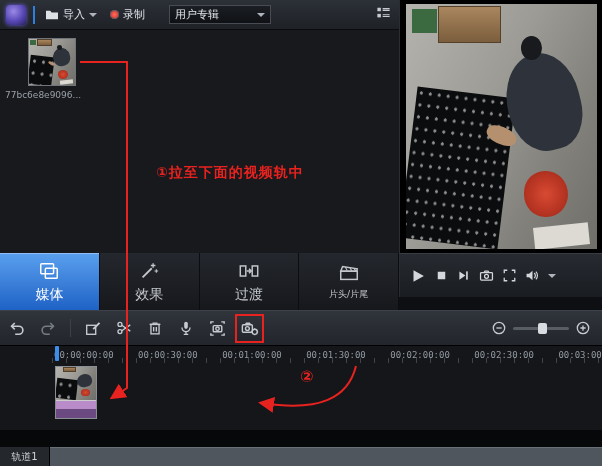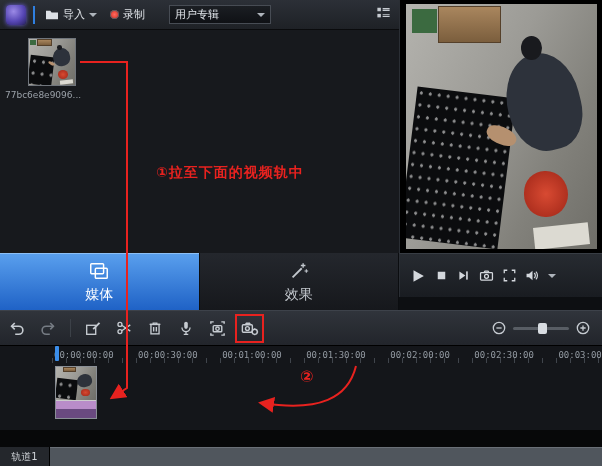--- a/index.html
+++ b/index.html
@@ -213,20 +213,36 @@
       <span class="tab-label">媒体</span>
     </div>
     <div class="tab">
       <svg width="22" height="22" viewBox="0 0 24 24" fill="none" stroke="currentColor" stroke-width="2">
           <path d="M5 19 L15 9"></path>
           <path d="M16.5 3.5 v5 M14 6 h5" stroke-width="1.5"></path>
           <path d="M20 10 v4 M18 12 h4" stroke-width="1.2"></path>
         </svg>
       <span class="tab-label">效果</span>
     </div>
+    <div class="tab">
+      <svg width="22" height="22" viewBox="0 0 24 24" fill="none" stroke="currentColor" stroke-width="1.6">
+          <rect x="2.5" y="6.5" width="6" height="11"></rect>
+          <rect x="15.5" y="6.5" width="6" height="11"></rect>
+          <path d="M9.5 12 H14 M12 9.5 L14.5 12 L12 14.5"></path>
+        </svg>
+      <span class="tab-label">过渡</span>
+    </div>
+    <div class="tab">
+      <svg width="22" height="22" viewBox="0 0 24 24" fill="none" stroke="currentColor" stroke-width="1.6">
+          <rect x="3" y="10" width="18" height="9"></rect>
+          <path d="M3 10 L5 5 L21 7.5 L20.5 10 Z"></path>
+          <path d="M8 5.5 L10 9.2 M13 6.3 L15 9.6 M17.5 7 L19.5 10" stroke-width="1.2"></path>
+        </svg>
+      <span class="tab-label s">片头/片尾</span>
+    </div>
   </div>
 
   <div class="abs tl-toolbar">
     <button class="icon-btn">
       <svg width="18" height="18" viewBox="0 0 20 20" fill="none" stroke="currentColor" stroke-width="1.8">
           <path d="M4 8 H12 a4.5 4.5 0 0 1 0 9 H8"></path>
           <path d="M7.5 4.5 L4 8 L7.5 11.5"></path>
         </svg>
     </button>
     <button class="icon-btn dim">

